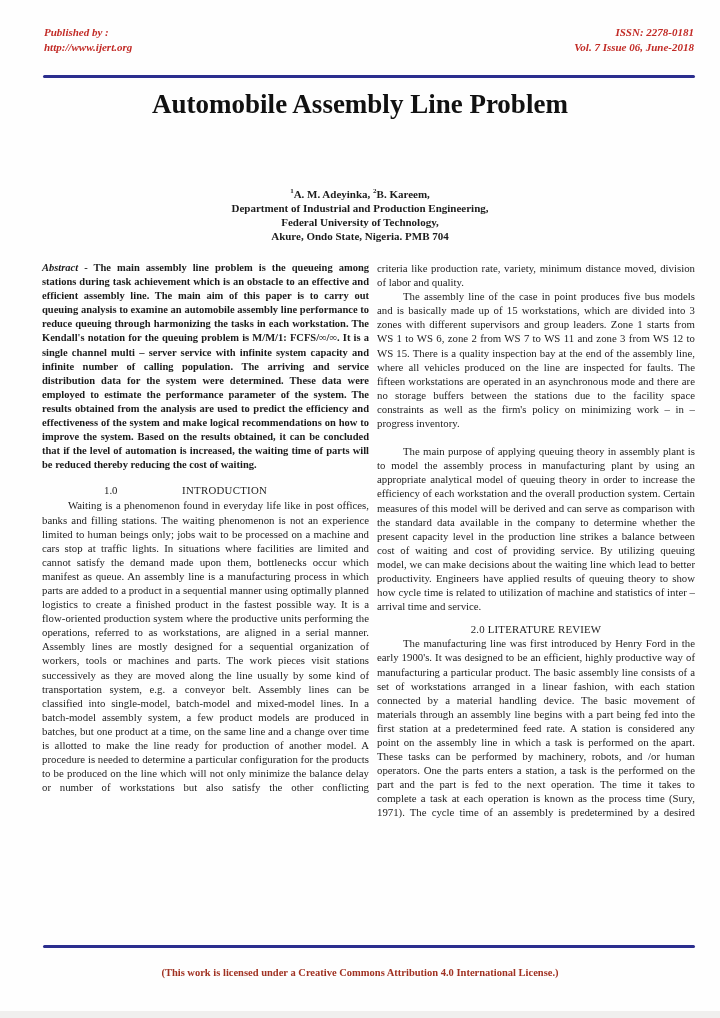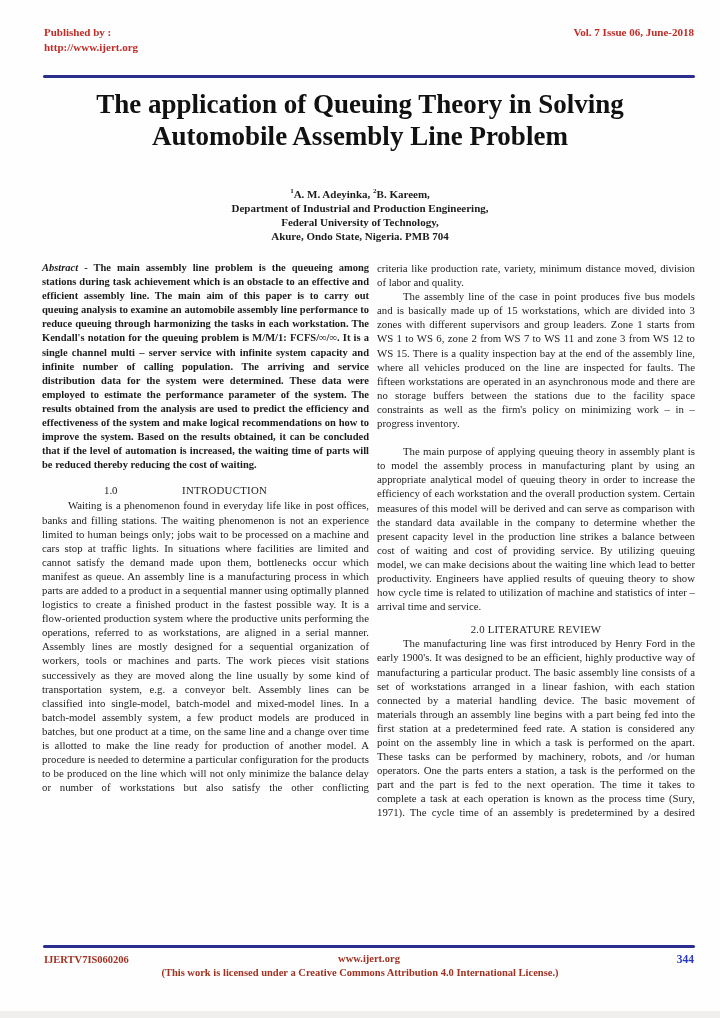--- a/index.html
+++ b/index.html
@@ -17,20 +17,21 @@
   .header {
     position: absolute;
     left: 44px; right: 26px; top: 25px;
     display: flex;
     justify-content: space-between;
     align-items: flex-start;
     font-size: 11px;
     font-weight: bold;
     color: #c22b26;
     line-height: 14.5px;
+    font-style: italic;
   }
   .header-right { text-align: right; }
   .rule {
     position: absolute;
     left: 43px; right: 25px;
     height: 3px;
     background: #2b2e8e;
     border-radius: 2px;
   }
   .rule-top { top: 75px; }
@@ -125,28 +126,28 @@
 <body>
 
 <div class="page">
 
   <div class="header">
     <div class="header-left">
       <div>Published by :</div>
       <div>http://www.ijert.org</div>
     </div>
     <div class="header-right">
+      <div>ISSN: 2278-0181</div>
       <div>Vol. 7 Issue 06,  June-2018</div>
     </div>
   </div>
 
   <div class="rule rule-top"></div>
 
   <h1 class="title">
-    <span class="title-line">The application of Queuing Theory in Solving</span>
     <span class="title-line">Automobile Assembly Line Problem</span>
   </h1>
 
   <div class="authors">
     <div><sup>1</sup><span>A. M. Adeyinka, </span><sup>2</sup><span>B. Kareem,</span></div>
     <div>Department of Industrial and Production Engineering,</div>
     <div>Federal University of Technology,</div>
     <div>Akure, Ondo State, Nigeria. PMB 704</div>
   </div>
 
@@ -162,22 +163,17 @@
   <div class="col col-right">
     <p class="body-p">criteria like production rate, variety, minimum distance moved, division of labor and quality.</p>
     <p class="body-p indent">The assembly line of the case in point produces five bus models and is basically made up of 15 workstations, which are divided into 3 zones with different supervisors and group leaders. Zone 1 starts from WS 1 to WS 6, zone 2 from WS 7 to WS 11 and zone 3 from WS 12 to WS 15. There is a quality inspection bay at the end of the assembly line, where all vehicles produced on the line are inspected for faults. The fifteen workstations are operated in an asynchronous mode and there are no storage buffers between the stations due to the facility space constraints as well as the firm's policy on minimizing work – in – progress inventory.</p>
     <p class="body-p indent spaced">The main purpose of applying queuing theory in assembly plant is to model the assembly process in manufacturing plant by using an appropriate analytical model of queuing theory in order to increase the efficiency of each workstation and the overall production system. Certain measures of this model will be derived and can serve as comparison with the standard data available in the company to determine whether the present capacity level in the production line strikes a balance between cost of waiting and cost of providing service. By utilizing queuing model, we can make decisions about the waiting line which lead to better productivity. Engineers have applied results of queuing theory to show how cycle time is related to utilization of machine and statistics of inter – arrival time and service.</p>
     <div class="sec-heading-center">2.0 LITERATURE REVIEW</div>
     <p class="body-p indent runover">The manufacturing line was first introduced by Henry Ford in the early 1900's. It was designed to be an efficient, highly productive way of manufacturing a particular product. The basic assembly line consists of a set of workstations arranged in a linear fashion, with each station connected by a material handling device. The basic movement of materials through an assembly line begins with a part being fed into the first station at a predetermined feed rate. A station is considered any point on the assembly line in which a task is performed on the apart. These tasks can be performed by machinery, robots, and /or human operators. One the parts enters a station, a task is the performed on the part and the part is fed to the next operation. The time it takes to complete a task at each operation is known as the process time (Sury, 1971). The cycle time of an assembly is predetermined by a desired</p>
   </div>
 
   <div class="rule rule-bottom"></div>
 
-  <div class="footer-row">
-    <span class="doc-id">IJERTV7IS060206</span>
-    <span class="footer-url">www.ijert.org</span>
-    <span class="page-num">344</span>
-  </div>
   <div class="license">(This work is licensed under a Creative Commons Attribution 4.0 International License.)</div>
 
   <div class="bottom-edge"></div>
 
 </div>
 
 </body></html>

